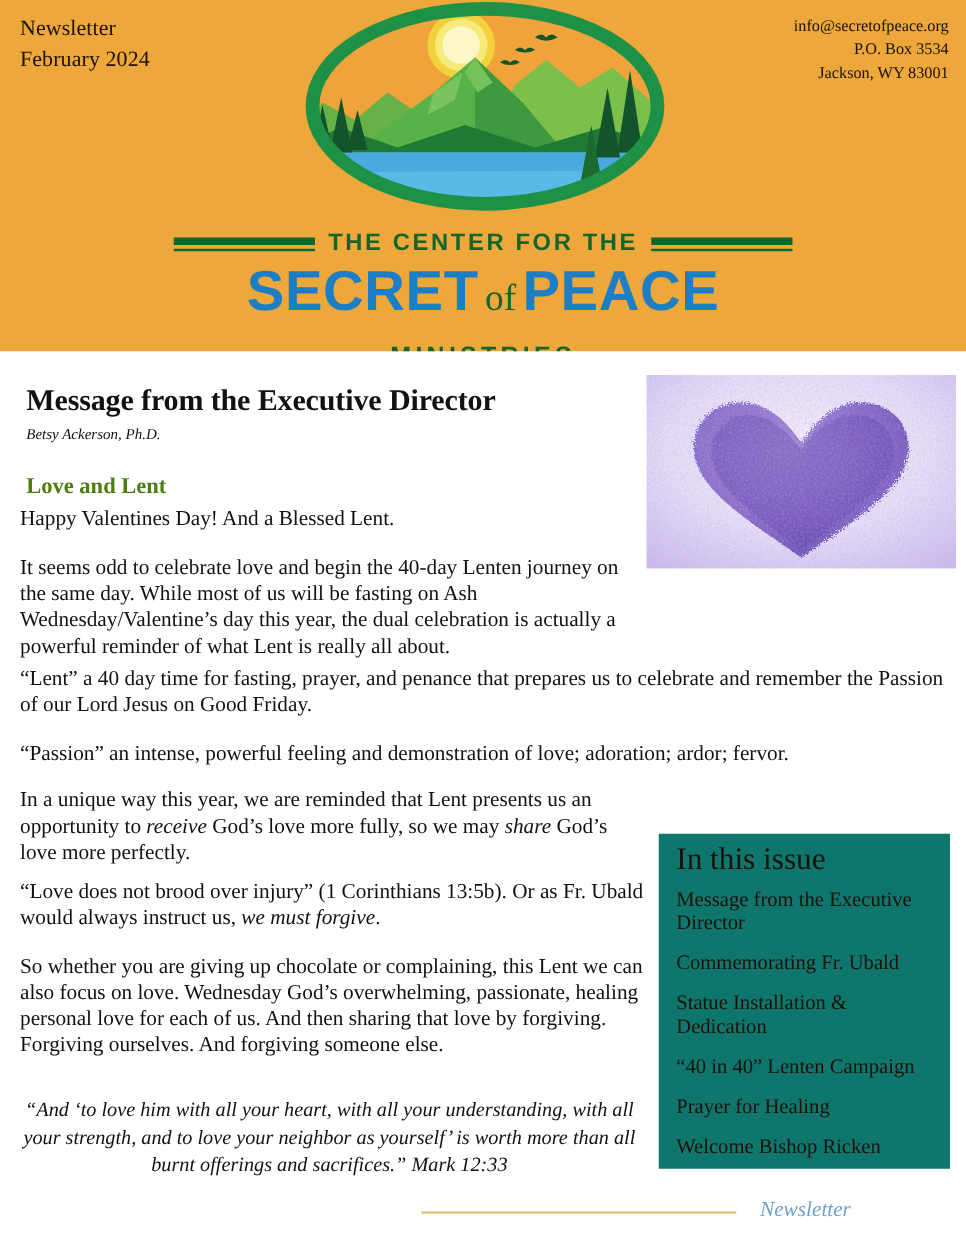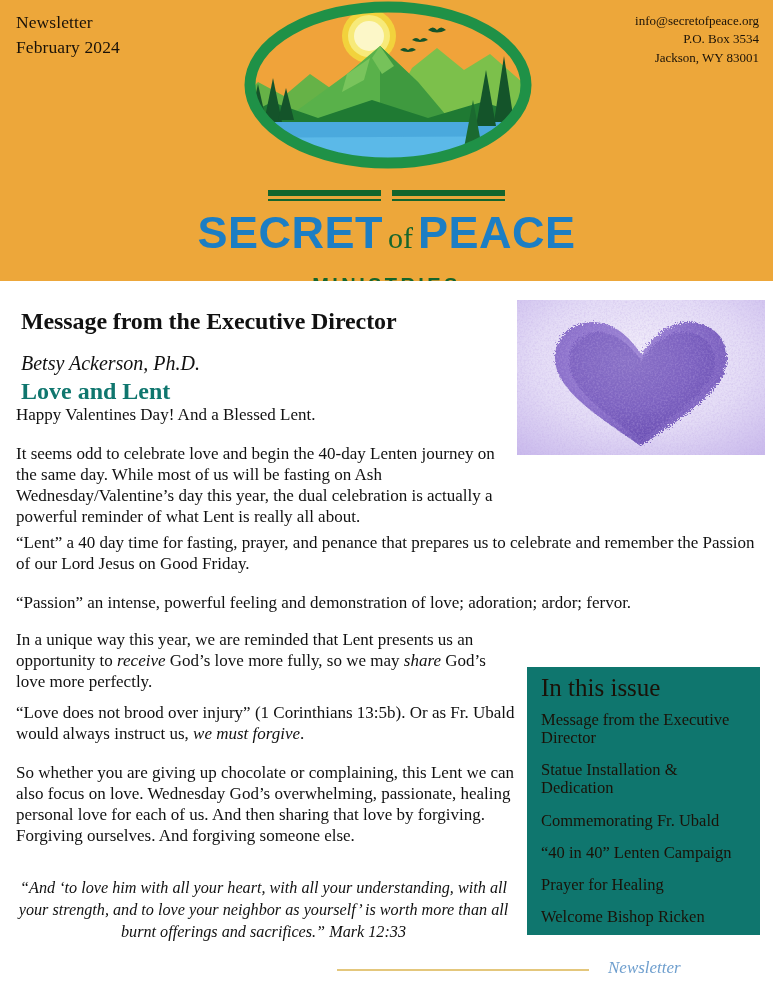--- a/index.html
+++ b/index.html
@@ -116,31 +116,31 @@
   .article-title {
     position: absolute;
     left: 21px; top: 308px;
     font-size: 24px;
     font-weight: bold;
     color: #111;
     letter-spacing: -0.1px;
   }
   .article-author {
     position: absolute;
-    left: 21px; top: 352px;
-    font-size: 20px;
+    left: 21px; top: 340px;
+    font-size: 12px;
     font-style: italic;
     color: #111;
   }
   .section-head {
     position: absolute;
     left: 21px; top: 378px;
-    font-size: 24px;
-    font-weight: bold;
-    color: #0f766e;
+    font-size: 18px;
+    font-weight: bold;
+    color: #4d7c0f;
   }
 
   .para {
     position: absolute;
     color: #111;
     font-size: 17px;
     line-height: 1.24;
     text-align: left;
   }
   .p1 { left: 16px; top: 404px; width: 520px; }
@@ -276,20 +276,21 @@
     </svg>
   </div>
 
   <div class="wordmark">
     <div class="wm-row1">
       <div class="wm-rule">
         <div class="bar-thick"></div>
           <div class="bar-gap"></div>
           <div class="bar-thin"></div>
       </div>
+      <div class="wm-center-for">THE CENTER FOR THE</div>
       <div class="wm-rule">
         <div class="bar-thick"></div>
           <div class="bar-gap"></div>
           <div class="bar-thin"></div>
       </div>
     </div>
     <div class="wm-row2">
       <span>SECRET</span><span class="wm-of">of</span><span>PEACE</span>
     </div>
     <div class="wm-row3">MINISTRIES</div>
@@ -345,22 +346,22 @@
                C 136 44, 150 32, 166 32 C 182 32, 198 42, 198 62 C 198 88, 164 110, 124 140 Z" fill="#5b3fa8" opacity="0.45"></path>
     </g>
     <rect width="248" height="155" filter="url(#speck)" opacity="0.5"></rect>
   </svg>
 </div>
 
 <div class="issue-box">
   <div class="issue-title">In this issue</div>
   <ul class="issue-list">
     <li>Message from the Executive Director</li>
+    <li>Commemorating Fr. Ubald</li>
     <li>Statue Installation &amp; Dedication</li>
-    <li>Commemorating Fr. Ubald</li>
     <li>“40 in 40” Lenten Campaign</li>
     <li>Prayer for Healing</li>
     <li>Welcome Bishop Ricken</li>
   </ul>
 </div>
 
 <div class="footer-rule"></div>
 <div class="footer-label">Newsletter</div>
 
 </body></html>

